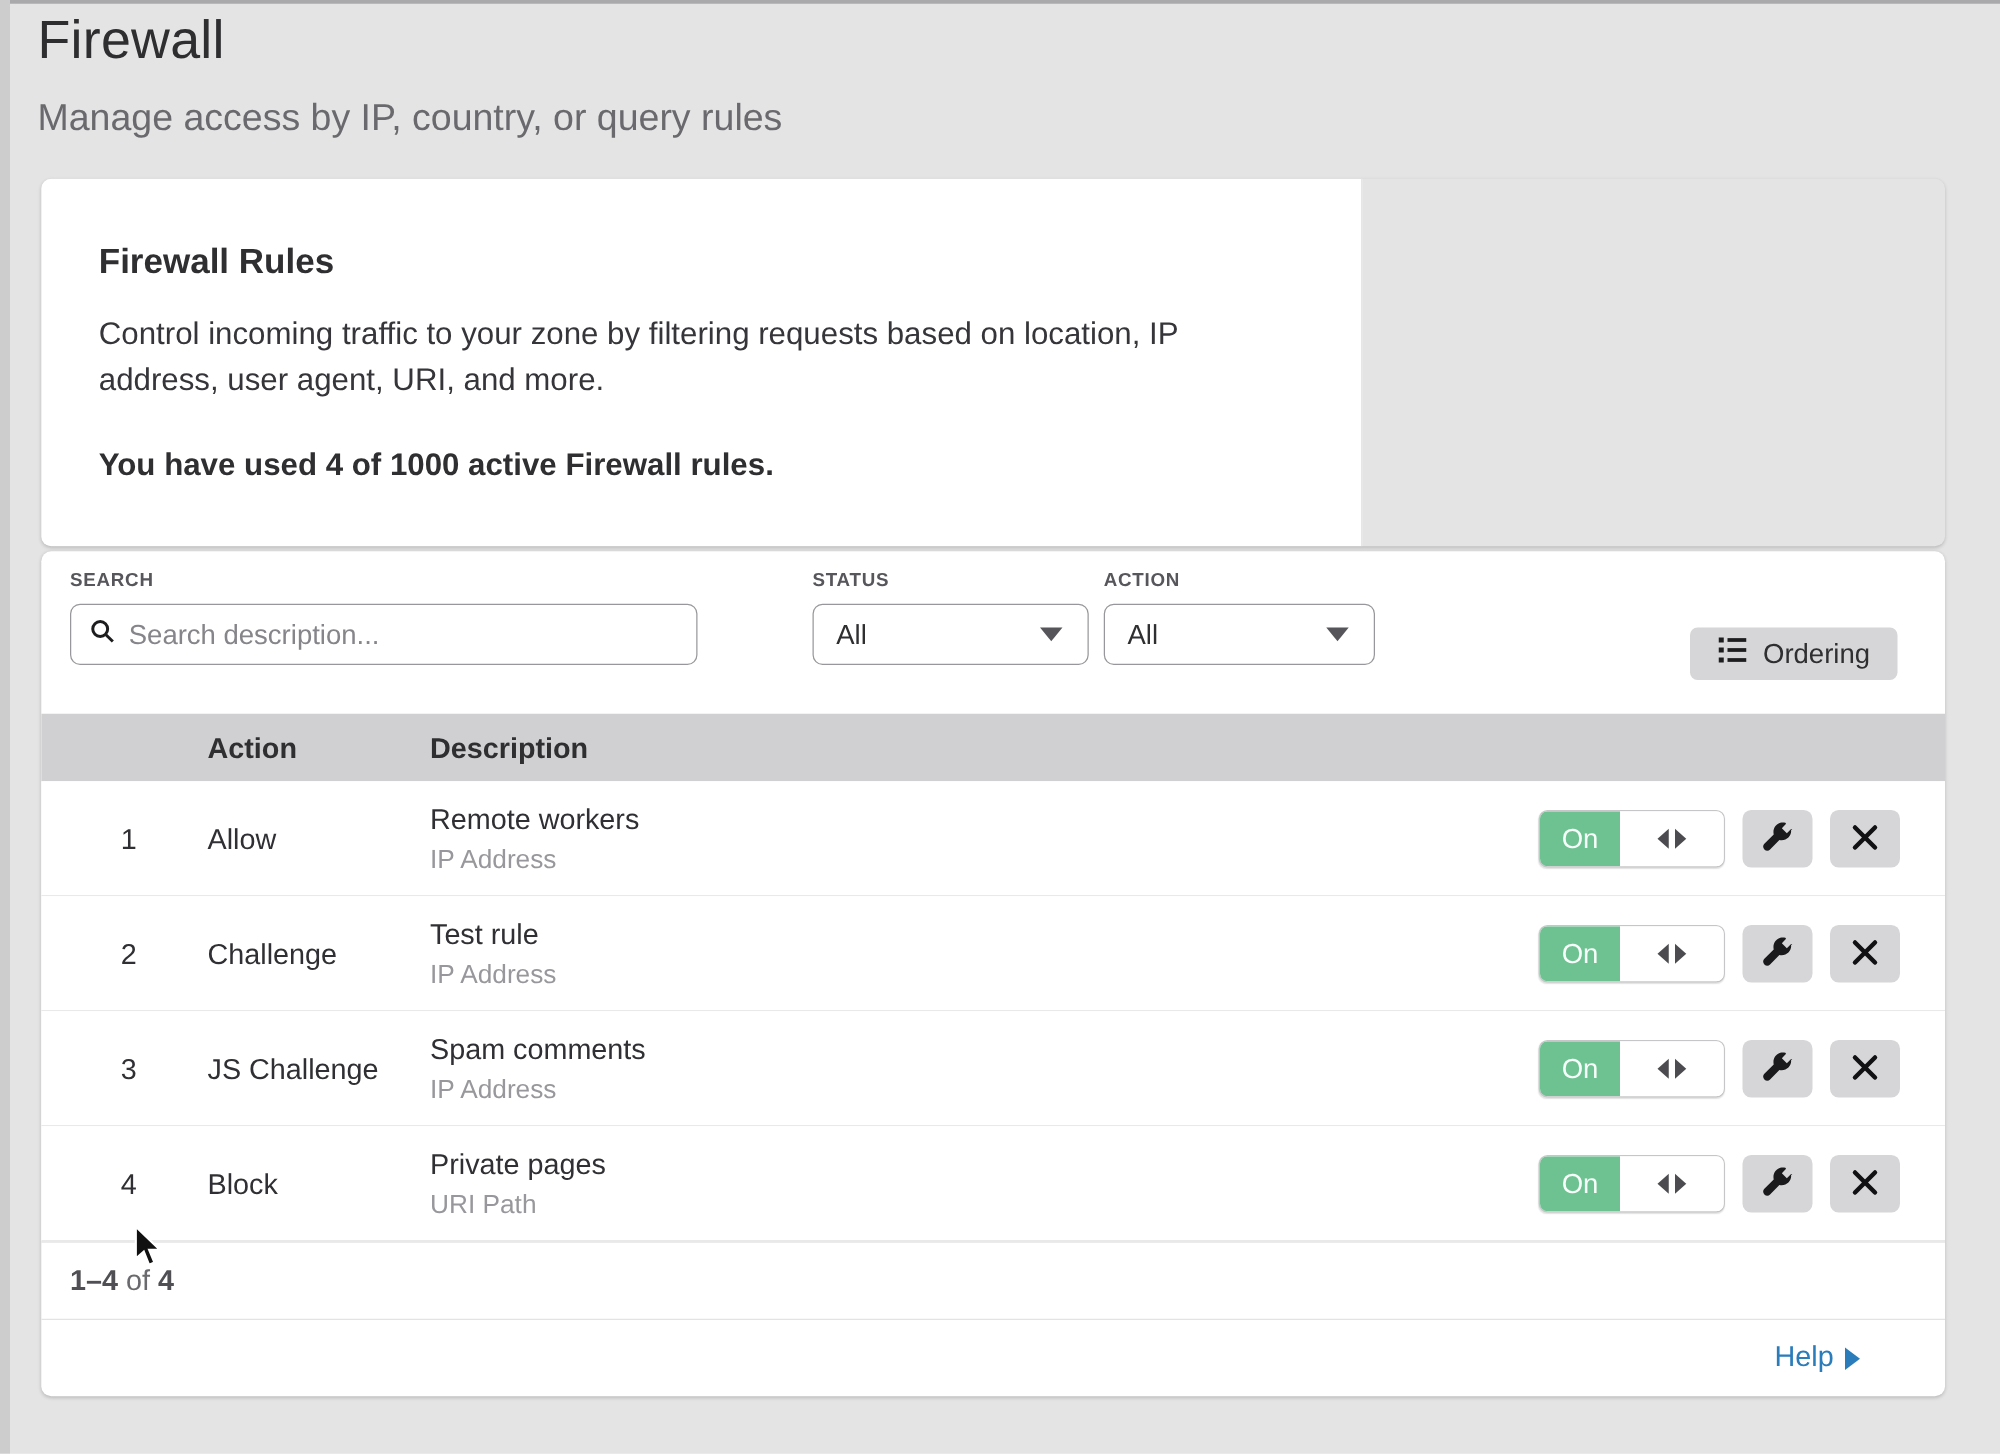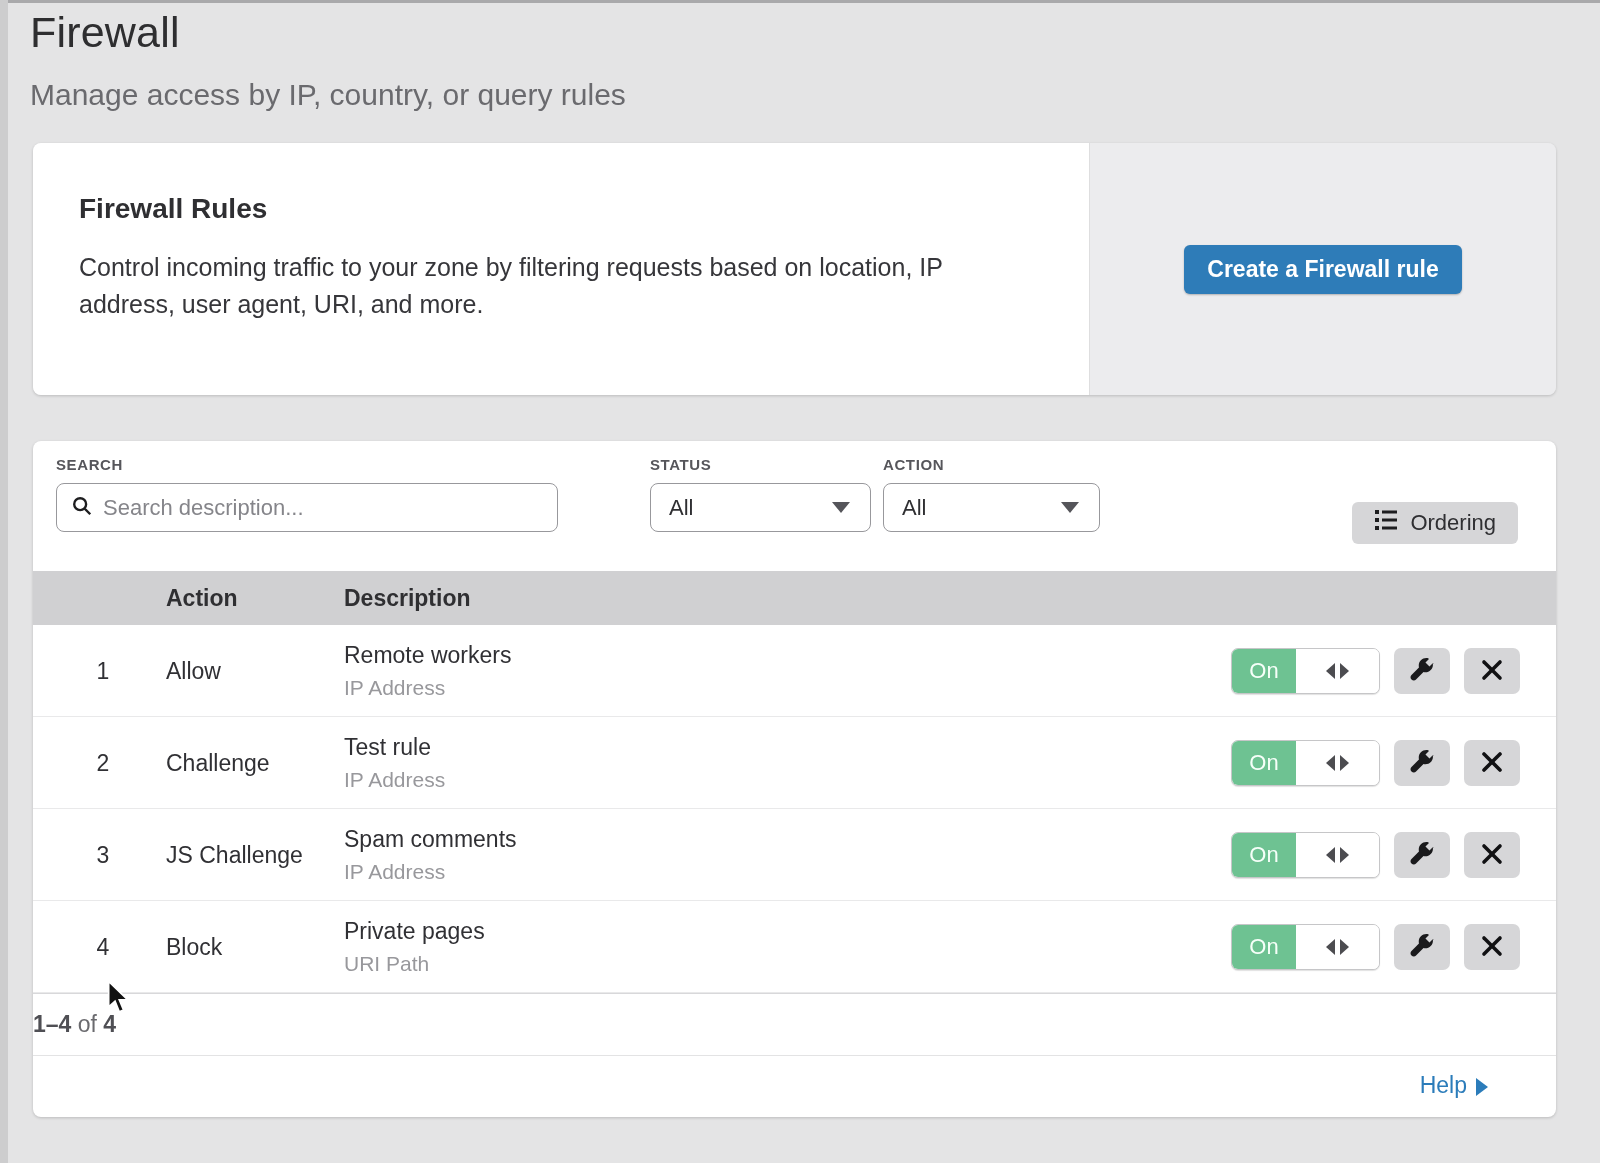--- a/index.html
+++ b/index.html
@@ -11,21 +11,21 @@
     overflow:hidden;
     color:#303034;
   }
   .edge-top { position:absolute; top:0; left:0; width:100%; height:3px; background:#a9a9ab; }
   .edge-left { position:absolute; top:0; left:0; width:8px; height:100%; background:#cdcdce; }
 
   .page-title { position:absolute; left:30px; top:8px; font-size:43px; font-weight:500; color:#2e2e30; letter-spacing:.2px; }
   .page-subtitle { position:absolute; left:30px; top:78px; font-size:30px; font-weight:400; color:#6a6a6e; }
 
   
-  .intro-card { position:absolute; left:33px; top:143px; width:1523px; height:252px;
+  .intro-card { position:absolute; left:33px; top:143px; width:1523px; height:294px;
     border-radius:8px; box-shadow:0 1px 3px rgba(0,0,0,.18); display:flex; overflow:hidden; }
   .intro-left { width:1057px; background:#ffffff; padding:50px 60px 0 46px; border-right:1px solid #dededf; }
   .intro-heading { font-size:28px; font-weight:700; color:#2f2f32; }
   .intro-body { margin-top:24px; font-size:25px; line-height:37px; color:#36363a; max-width:950px; }
   .intro-usage { margin-top:35px; font-size:25px; font-weight:700; color:#2f2f32; }
   .intro-right { flex:1; background:#ececee; display:flex; align-items:center; justify-content:center; }
   .create-btn { background:#2e7cb8; color:#ffffff; font-size:23px; font-weight:600;
     border:none; border-radius:6px; padding:11px 23px; cursor:pointer;
     box-shadow:0 1px 2px rgba(0,0,0,.25); font-family:"Liberation Sans", sans-serif; }
 
@@ -71,21 +71,21 @@
   .toggle { width:149px; height:46px; border:1px solid #c6c6c8; border-radius:7px; overflow:hidden;
     display:flex; cursor:pointer; box-shadow:0 1px 1px rgba(0,0,0,.12); background:#fff; }
   .toggle-on { width:64px; background:#6ec292; color:#f6fff9; font-size:22px; display:flex;
     align-items:center; justify-content:center; }
   .toggle-handle { flex:1; background:#ffffff; display:flex; align-items:center; justify-content:center; gap:5px; }
   .tri-left { width:0; height:0; border-top:8px solid transparent; border-bottom:8px solid transparent; border-right:9px solid #4c4c50; }
   .tri-right { width:0; height:0; border-top:8px solid transparent; border-bottom:8px solid transparent; border-left:9px solid #4c4c50; }
   .icon-btn { width:56px; height:46px; background:#d6d6d8; border:none; border-radius:7px;
     display:flex; align-items:center; justify-content:center; cursor:pointer; }
 
-  .pagination-row { height:62px; border-top:1px solid #d8d8da; display:flex; align-items:center; }
+  .pagination-row { height:62px; border-top:1px solid #d8d8da; display:flex; align-items:center; padding-left:23px; }
   .pagination-text { font-size:23px; color:#4f4f54; }
   .pg-strong { font-weight:700; }
   .pg-of { font-weight:400; color:#6a6a6e; }
 
   .help-row { height:60px; border-top:1px solid #e3e3e4; display:flex; align-items:center; justify-content:flex-end; padding-right:68px; }
   .help-link { color:#2b7cba; font-size:23px; display:flex; align-items:center; gap:9px; text-decoration:none; cursor:pointer; }
   .help-arrow { width:0; height:0; border-top:9px solid transparent; border-bottom:9px solid transparent; border-left:12px solid #2b7cba; margin-top:2px; }
 
   .cursor { position:absolute; left:105px; top:980px; pointer-events:none; }
 </style>
@@ -95,23 +95,21 @@
 <div class="edge-top"></div>
 <div class="edge-left"></div>
 
 <h1 class="page-title">Firewall</h1>
 <div class="page-subtitle">Manage access by IP, country, or query rules</div>
 
 <section class="intro-card">
   <div class="intro-left">
     <div class="intro-heading">Firewall Rules</div>
     <p class="intro-body">Control incoming traffic to your zone by filtering requests based on location, IP address, user agent, URI, and more.</p>
-  </div>
-  <div class="intro-right">
-    <button class="create-btn">Create a Firewall rule</button>
+    <div class="intro-usage">You have used 4 of 1000 active Firewall rules.</div>
   </div>
 </section>
 
 <section class="main-card">
 
   <div class="filters">
     <div class="filter-group fg-search">
       <div class="filter-label">SEARCH</div>
       <div class="search-box">
         <span>

